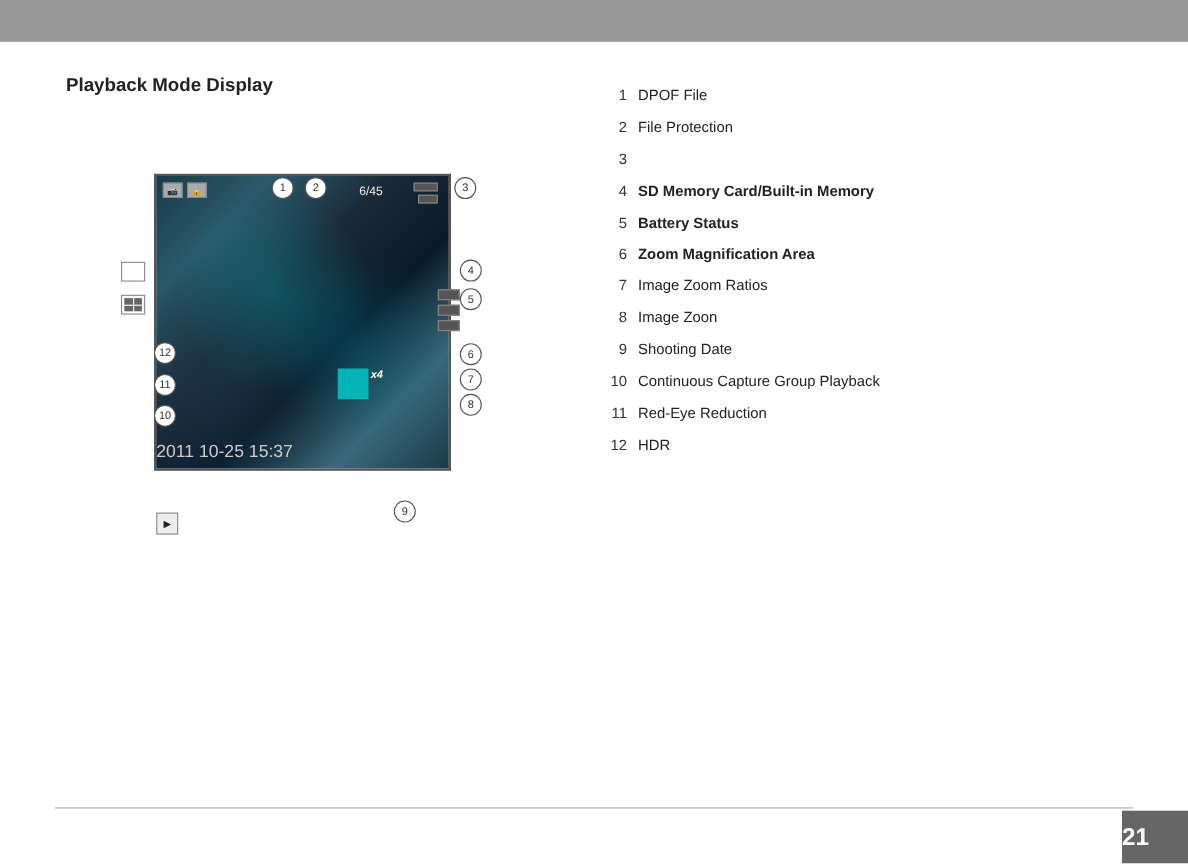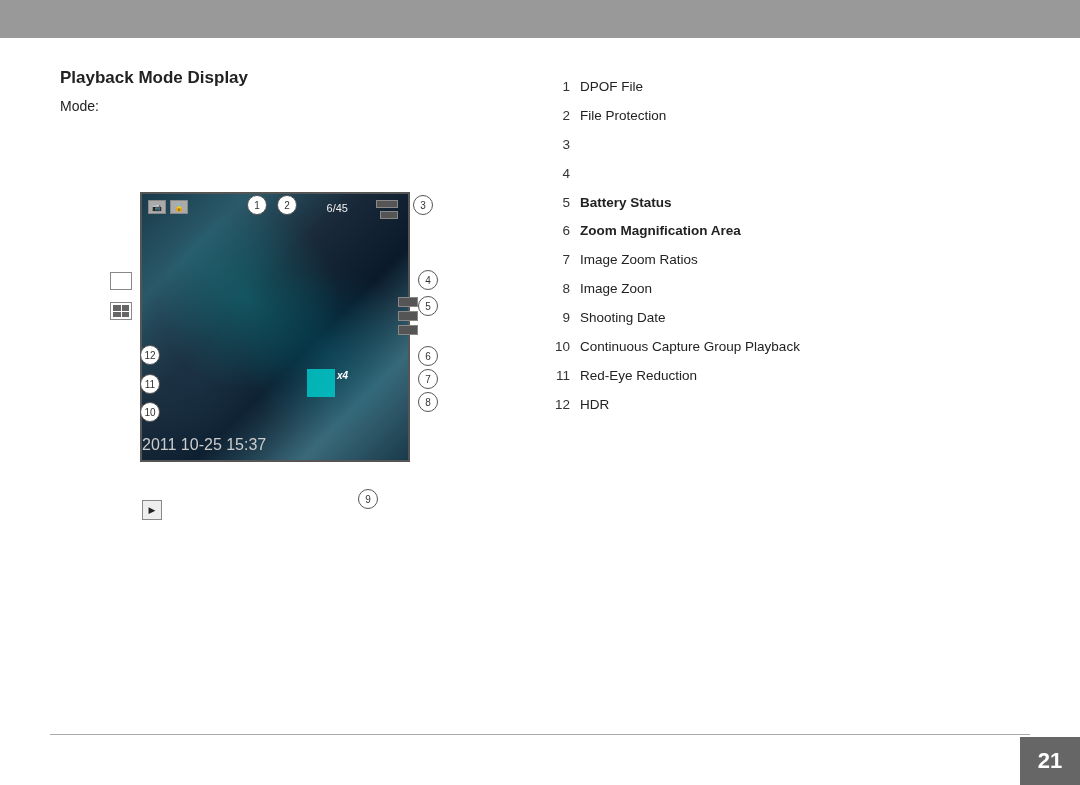--- a/index.html
+++ b/index.html
@@ -235,21 +235,20 @@
     }
     .page-number-box {
       position: absolute;
       bottom: 0;
       right: 0;
       width: 60px;
       height: 48px;
       background: #666;
       display: flex;
       align-items: center;
-      justify-content: center;
       color: #fff;
       font-size: 22px;
       font-weight: bold;
     }
     
     .right-bars {
       position: absolute;
       right: 42px;
       top: 165px;
       display: flex;
@@ -265,21 +264,20 @@
   </style>
 </head>
 <body>
 
 <div class="top-bar"></div>
 
 <div class="content">
 
   <div class="left-col">
     <div class="page-title">Playback Mode Display</div>
-    <div class="mode-label">Mode:</div>
 
     <div class="diagram-container">
 
       <div class="camera-screen">
 
         <div class="screen-top-icons">
           <div class="icon-small">📷</div>
           <div class="icon-small">🔒</div>
         </div>
 
@@ -335,20 +333,21 @@
       </li>
       <li>
         <span class="item-num">2</span>
         <span class="item-text">File Protection</span>
       </li>
       <li>
         <span class="item-num">3</span>
       </li>
       <li>
         <span class="item-num">4</span>
+        <span class="item-text bold-item">SD Memory Card/Built-in Memory</span>
       </li>
       <li>
         <span class="item-num">5</span>
         <span class="item-text bold-item">Battery Status</span>
       </li>
       <li>
         <span class="item-num">6</span>
         <span class="item-text bold-item">Zoom Magnification Area</span>
       </li>
       <li>

